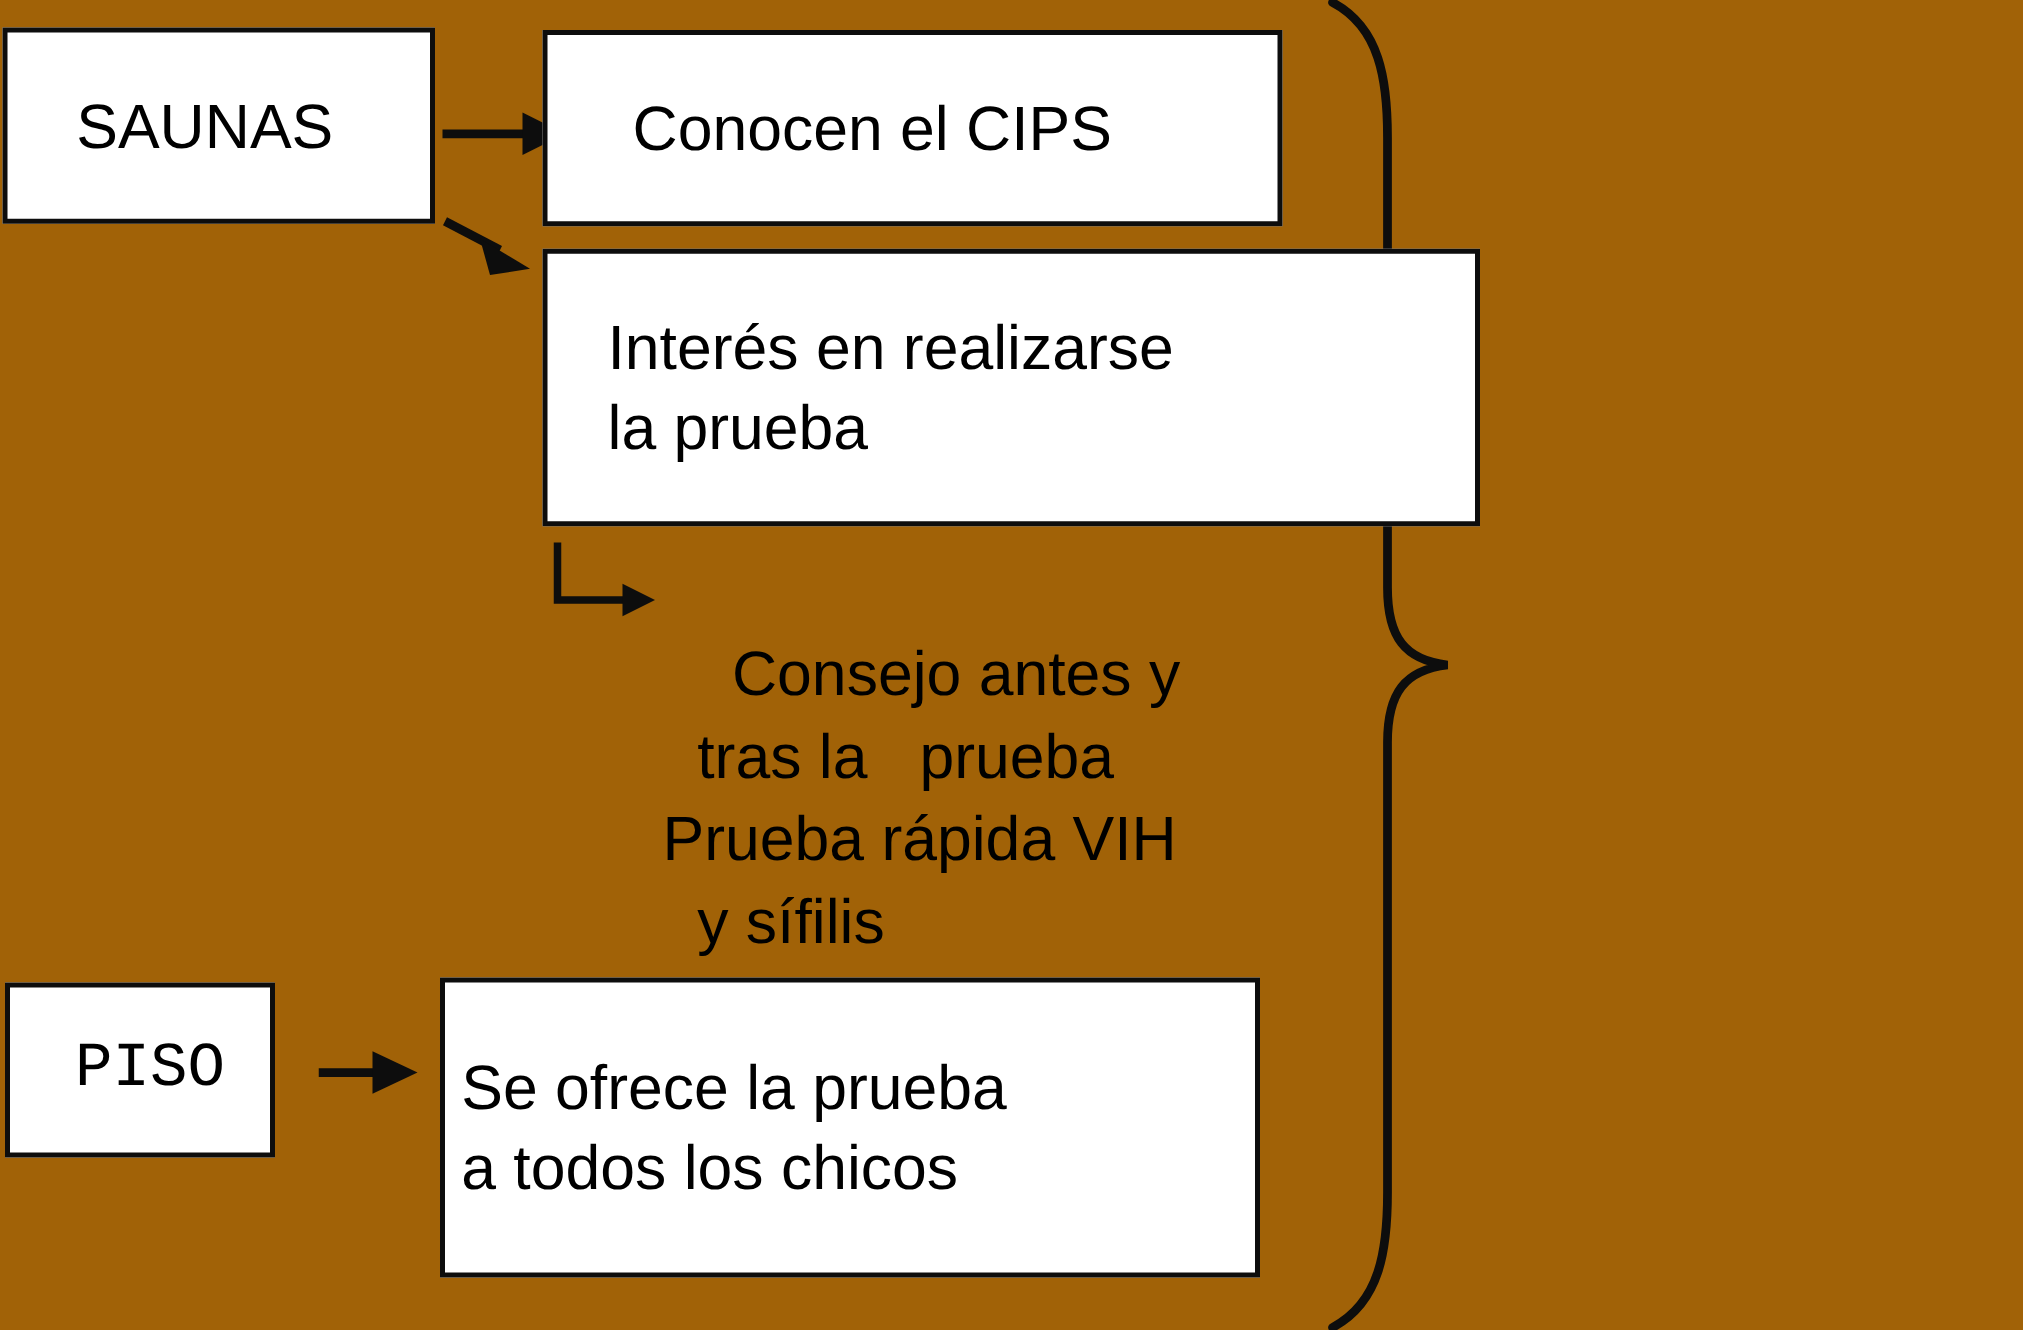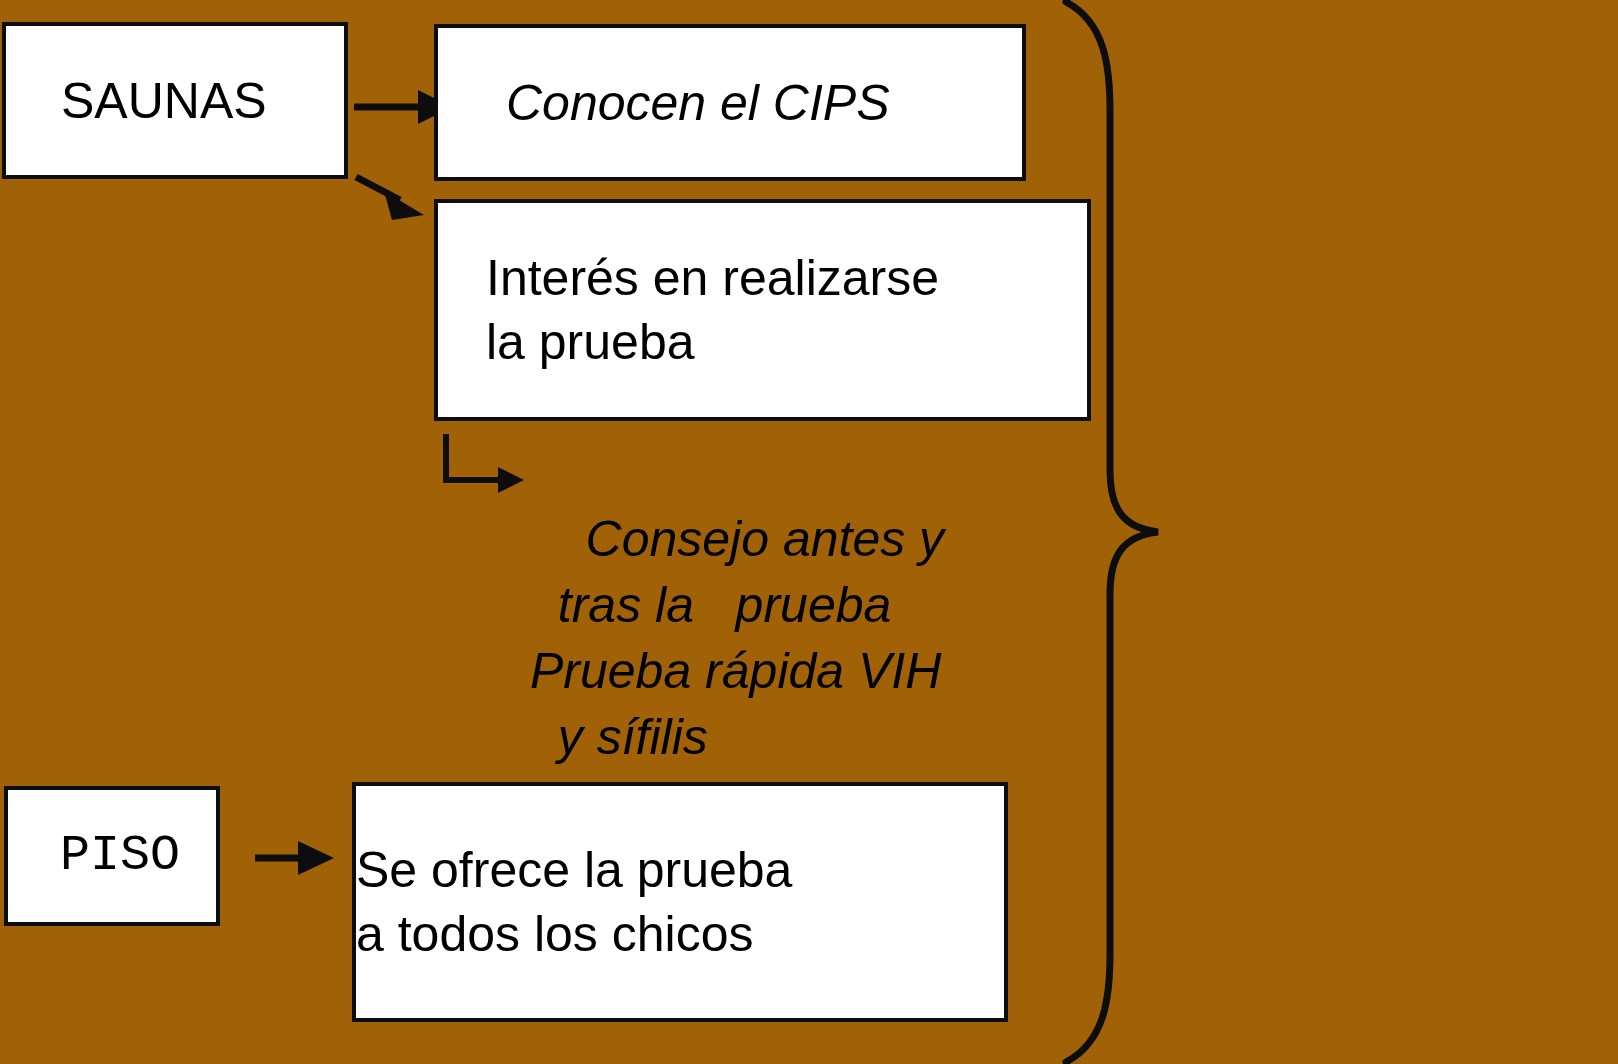--- a/index.html
+++ b/index.html
@@ -43,25 +43,24 @@
     padding-left: 55px;
   }
 
   #box-conocen {
     left: 434px; top: 24px; width: 592px; height: 157px;
     justify-content: flex-start;
   }
   #box-conocen .node-label {
     font-size: 50px;
     padding-left: 68px;
-    font-style: italic;
   }
 
   #box-interes {
-    left: 434px; top: 199px; width: 657px; height: 222px;
+    left: 434px; top: 199px; width: 750px; height: 222px;
     justify-content: flex-start;
   }
   #box-interes .node-label {
     font-size: 50px;
     padding-left: 48px;
   }
 
   #box-piso {
     left: 4px; top: 786px; width: 216px; height: 140px;
     justify-content: flex-start;
@@ -71,20 +70,21 @@
     padding-left: 52px;
     font-family: Liberation Mono, monospace;
   }
 
   #box-seofrece {
     left: 352px; top: 782px; width: 656px; height: 240px;
     justify-content: flex-start;
   }
   #box-seofrece .node-label {
     font-size: 50px;
+    margin-left: 13px;
   }
 
   #box-recogida {
     left: 1158px; top: 375px; width: 456px; height: 285px;
     justify-content: flex-start;
     border-width: 3px;
   }
   #box-recogida .node-label {
     font-size: 50px;
     padding-left: 48px;
@@ -93,21 +93,20 @@
 
   
   #annot-consejo {
     position: absolute;
     left: 530px;
     top: 440px;
     font-size: 50px;
     line-height: 1.32;
     white-space: pre;
     color: #000000;
-    font-style: italic;
   }
 
   
   #connectors {
     position: absolute;
     left: 0; top: 0;
     width: 1618px; height: 1064px;
     pointer-events: none;
   }
 </style>

